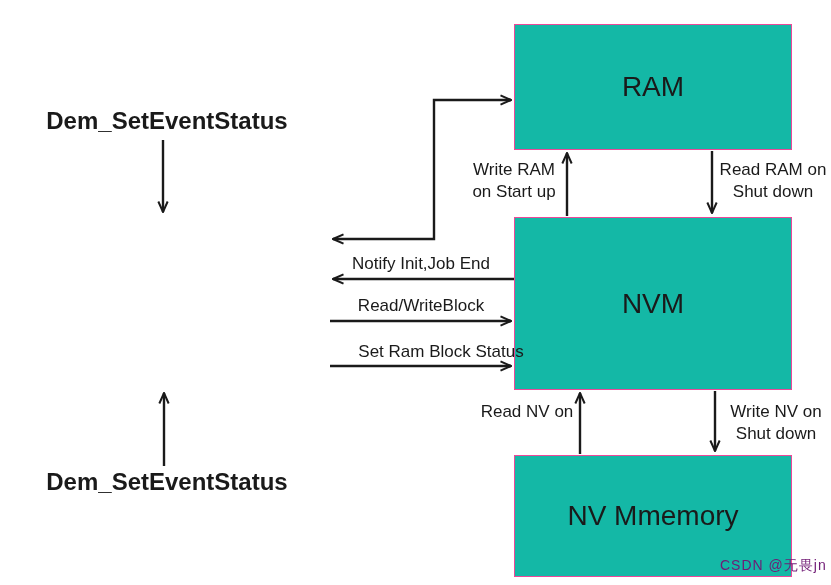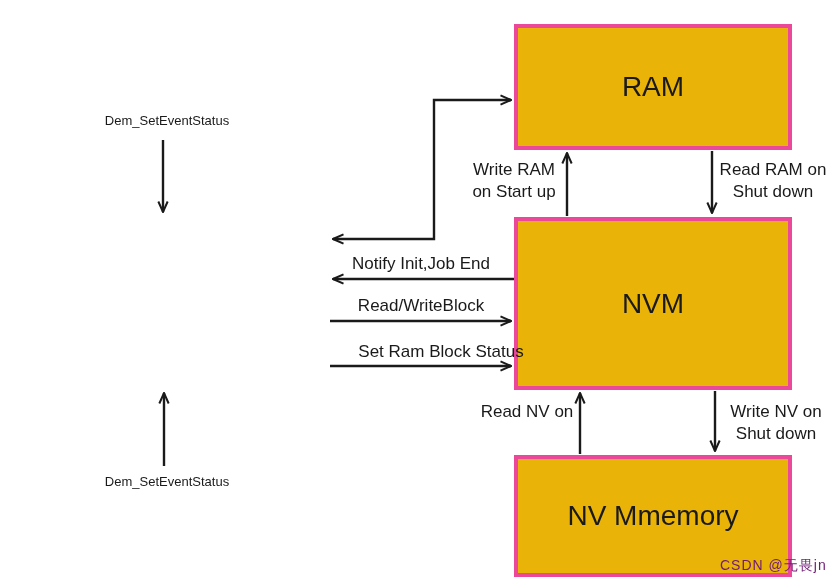--- a/index.html
+++ b/index.html
@@ -17,22 +17,22 @@
   }
   #arrow-layer {
     position: absolute;
     left: 0;
     top: 0;
     width: 831px;
     height: 585px;
   }
   .box {
     position: absolute;
-    border: 4px solid #ec4899;
-    background: #eab308;
+    border: 1px solid #ec4899;
+    background: #14b8a6;
     display: flex;
     align-items: center;
     justify-content: center;
     box-sizing: border-box;
   }
   .box-label {
     font-size: 28px;
     color: #1a1a1a;
     white-space: nowrap;
   }
@@ -43,21 +43,21 @@
 
   .lbl {
     position: absolute;
     color: #1a1a1a;
     font-size: 17px;
     white-space: nowrap;
     transform: translateX(-50%);
     text-align: center;
     line-height: 22px;
   }
-  .lbl-big { font-size: 13px; }
+  .lbl-big { font-size: 24px; font-weight: bold; }
   #lbl-dem-top      { left: 167px; top: 110px; }
   #lbl-dem-bottom   { left: 167px; top: 471px; }
   #lbl-notify       { left: 421px; top: 253px; }
   #lbl-rwblock      { left: 421px; top: 295px; }
   #lbl-setram       { left: 441px; top: 341px; }
   #lbl-write-ram    { left: 514px; top: 159px; }
   #lbl-read-ram     { left: 773px; top: 159px; }
   #lbl-read-nv      { left: 527px; top: 401px; }
   #lbl-write-nv     { left: 776px; top: 401px; }
 

